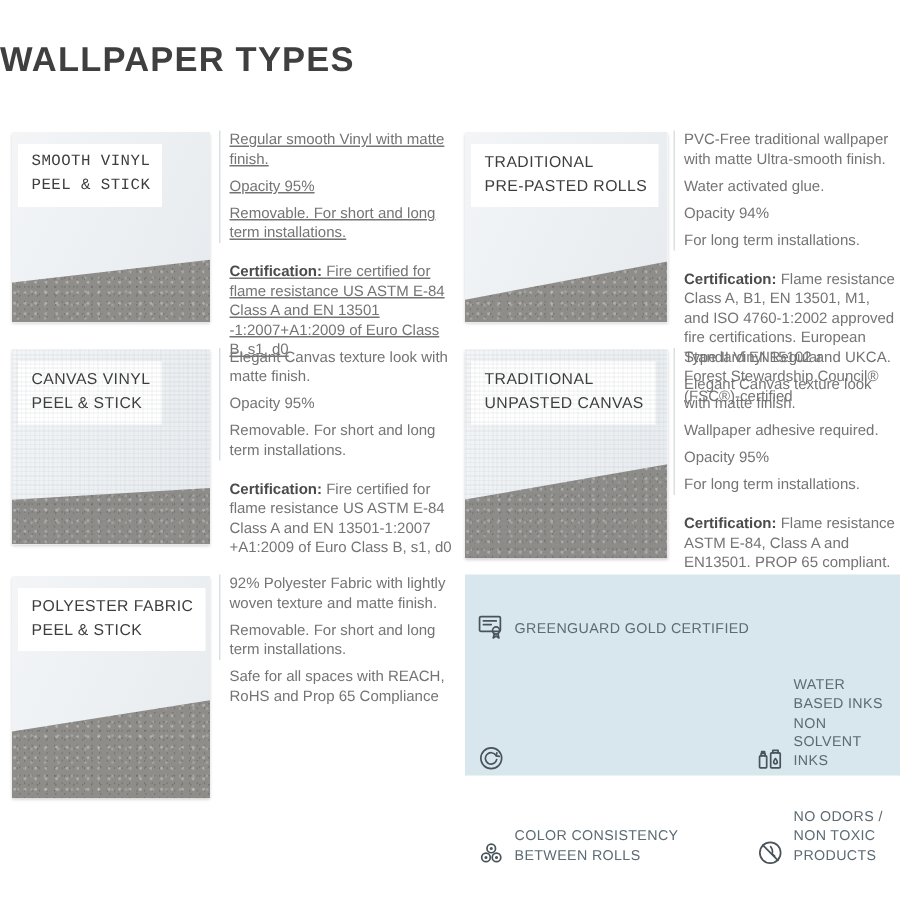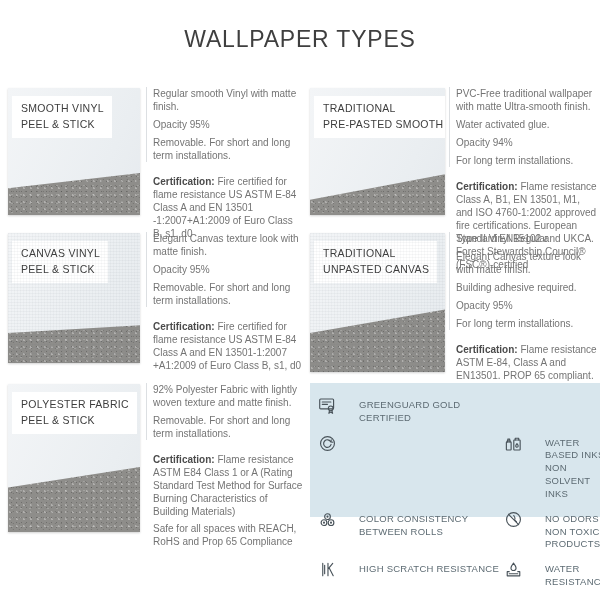--- a/index.html
+++ b/index.html
@@ -14,22 +14,22 @@
     --rule:#dcdfe2;
   }
   *{box-sizing:border-box;margin:0;padding:0;}
   html,body{width:600px;height:600px;}
   body{
     position:relative;background:#ffffff;overflow:hidden;
     font-family:"Liberation Sans", sans-serif;
     -webkit-font-smoothing:antialiased;
   }
   .page-title{
-    position:absolute;top:26px;left:0;width:600px;text-align:center;
-    font-size:23px;font-weight:400;letter-spacing:.8px;color:var(--ink-dark);
+    position:absolute;top:26px;left:0;width:600px;
+    font-size:23px;font-weight:700;letter-spacing:.8px;color:var(--ink-dark);
   }
   
   .img{
     position:absolute;overflow:hidden;
     background:linear-gradient(115deg,#f3f5f7 0%,#eaeef1 70%,#e6eaee 100%);
     box-shadow:0 1px 2px rgba(0,0,0,.18);
   }
   .img.canvas-texture::after{
     content:"";position:absolute;inset:0;pointer-events:none;
     background-image:
@@ -49,46 +49,46 @@
   .img1 .concrete{clip-path:polygon(0 79%,100% 67%,100% 100%,0 100%);}
   .img2 .concrete{clip-path:polygon(0 88%,100% 68%,100% 100%,0 100%);}
   .img3 .concrete{clip-path:polygon(0 77%,100% 71%,100% 100%,0 100%);}
   .img4 .concrete{clip-path:polygon(0 72%,100% 55%,100% 100%,0 100%);}
   .img5 .concrete{clip-path:polygon(0 70%,100% 56%,100% 100%,0 100%);}
   .sample-label{
     position:absolute;top:8px;left:4px;background:#ffffff;
     padding:5px 8px 5px 9px;font-size:10.5px;font-weight:500;line-height:1.5;
     letter-spacing:.3px;color:#3d3d3d;white-space:nowrap;
   }
-  .img1{left:8px;  top:88px;  width:132px;height:127px;}
+  .img1{left:8px;  top:88px;  width:132px;height:127px;font-family:Liberation Mono, monospace;}
   .img2{left:310px;top:88px;  width:135px;height:127px;}
   .img3{left:8px;  top:233px; width:132px;height:130px;}
   .img4{left:310px;top:233px; width:135px;height:139px;}
   .img5{left:8px;  top:384px; width:132px;height:148px;}
   
   .txt{position:absolute;font-size:10px;line-height:1.3;color:var(--ink-body);}
-  .txt1{left:146px;top:87px; width:159px;}
+  .txt1{left:146px;top:87px; width:159px;text-decoration:underline;}
   .txt2{left:449px;top:87px; width:150px;}
   .txt3{left:146px;top:232px;width:159px;}
   .txt4{left:449px;top:232px;width:150px;}
   .txt5{left:146px;top:383px;width:159px;}
   .desc{border-left:1px solid var(--rule);padding-left:6px;}
   .desc p{margin:0 0 5px;}
   .cert{margin-top:13px;padding-left:7px;}
   .cert strong{color:var(--ink-cert);font-weight:700;}
   .extra{margin-top:4px;padding-left:7px;}
   
   .features{
     position:absolute;left:310px;top:383px;width:290px;height:134px;
     background:var(--feature-bg);
     display:grid;grid-template-columns:184px 1fr;
     align-content:start;row-gap:9px;column-gap:2px;
     padding:13px 4px 0 8px;
   }
-  .feature{display:flex;align-items:flex-start;gap:22px;color:var(--feature-ink);}
+  .feature{display:flex;align-items:flex-end;gap:6px;color:var(--feature-ink);margin-top:12px;}
   .feature .flabel{
     font-size:9.5px;line-height:1.35;letter-spacing:.25px;padding-top:3px;
   }
   .feature svg{flex:0 0 auto;width:19px;height:19px;stroke:var(--icon-ink);
     fill:none;stroke-width:1.2;stroke-linecap:round;stroke-linejoin:round;}
   .cell-empty{min-height:1px;}
 </style>
 </head>
 <body>
 
@@ -107,21 +107,21 @@
       <p>Opacity 95%</p>
       <p>Removable.  For short and long term installations.</p>
     </div>
   <p class="cert"><strong>Certification:</strong> <span>Fire certified for flame resistance US ASTM E-84 Class A and EN 13501 -1:2007+A1:2009 of Euro Class B, s1, d0</span></p>
 </div>
 
 <div class="img img2">
   <div class="concrete"></div>
   <div class="sample-label">
     <span>TRADITIONAL</span><br>
-    <span>PRE-PASTED SMOOTH</span>
+    <span>PRE-PASTED ROLLS</span>
   </div>
 </div>
 <div class="txt txt2">
   <div class="desc">
       <p>PVC-Free traditional wallpaper with matte Ultra-smooth finish.</p>
       <p>Water activated glue.</p>
       <p>Opacity 94%</p>
       <p>For long term installations.</p>
     </div>
   <p class="cert"><strong>Certification:</strong> <span>Flame resistance Class A, B1, EN 13501, M1, and ISO 4760-1:2002 approved fire certifications. European Standard EN15102 and UKCA. Forest Stewardship Council® (FSC®)-certified</span></p>
@@ -147,40 +147,39 @@
   <div class="concrete"></div>
   <div class="sample-label">
     <span>TRADITIONAL</span><br>
     <span>UNPASTED CANVAS</span>
   </div>
 </div>
 <div class="txt txt4">
   <div class="desc">
       <p>Type II Vinyl Regular</p>
       <p>Elegant Canvas texture look with matte finish.</p>
-      <p>Building adhesive required.</p>
+      <p>Wallpaper adhesive required.</p>
       <p>Opacity 95%</p>
       <p>For long term installations.</p>
     </div>
   <p class="cert"><strong>Certification:</strong> <span>Flame resistance ASTM E-84, Class A and EN13501. PROP 65 compliant. Bactericides and mildew inhibitors passes ASTM-G21-09. Passes NFPA286 Corner Burn Test.</span></p>
 </div>
 
 <div class="img img5">
   <div class="concrete"></div>
   <div class="sample-label">
     <span>POLYESTER FABRIC</span><br>
     <span>PEEL &amp; STICK</span>
   </div>
 </div>
 <div class="txt txt5">
   <div class="desc">
       <p>92% Polyester Fabric with lightly woven texture and matte finish.</p>
       <p>Removable.  For short and long term installations.</p>
     </div>
-  <p class="cert"><strong>Certification:</strong> <span>Flame resistance ASTM E84 Class 1 or A (Rating Standard Test Method for Surface Burning Characteristics of Building Materials)</span></p>
   <p class="extra">Safe for all spaces with REACH, RoHS and Prop 65 Compliance</p>
 </div>
 
 <div class="features">
 
   <div class="feature">
     <svg viewBox="0 0 20 20">
       <rect x="1.8" y="3.2" width="14.6" height="10.4" rx="1"></rect>
       <path d="M4.5 6.3h9 M4.5 8.8h5.5"></path>
       <circle cx="13.4" cy="13" r="2.5"></circle>

